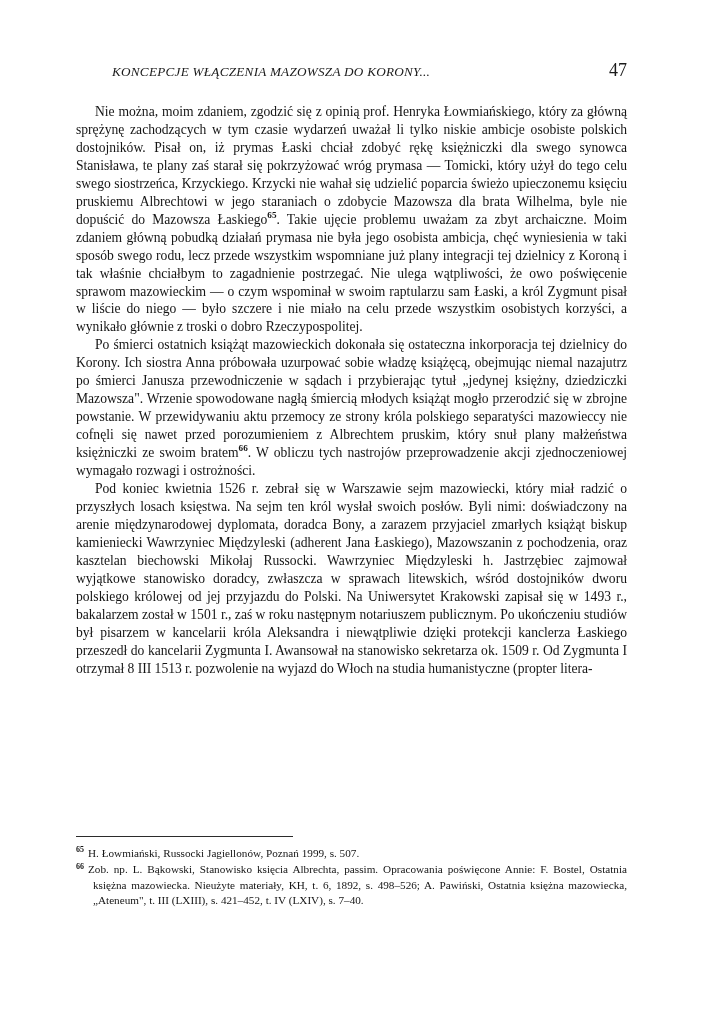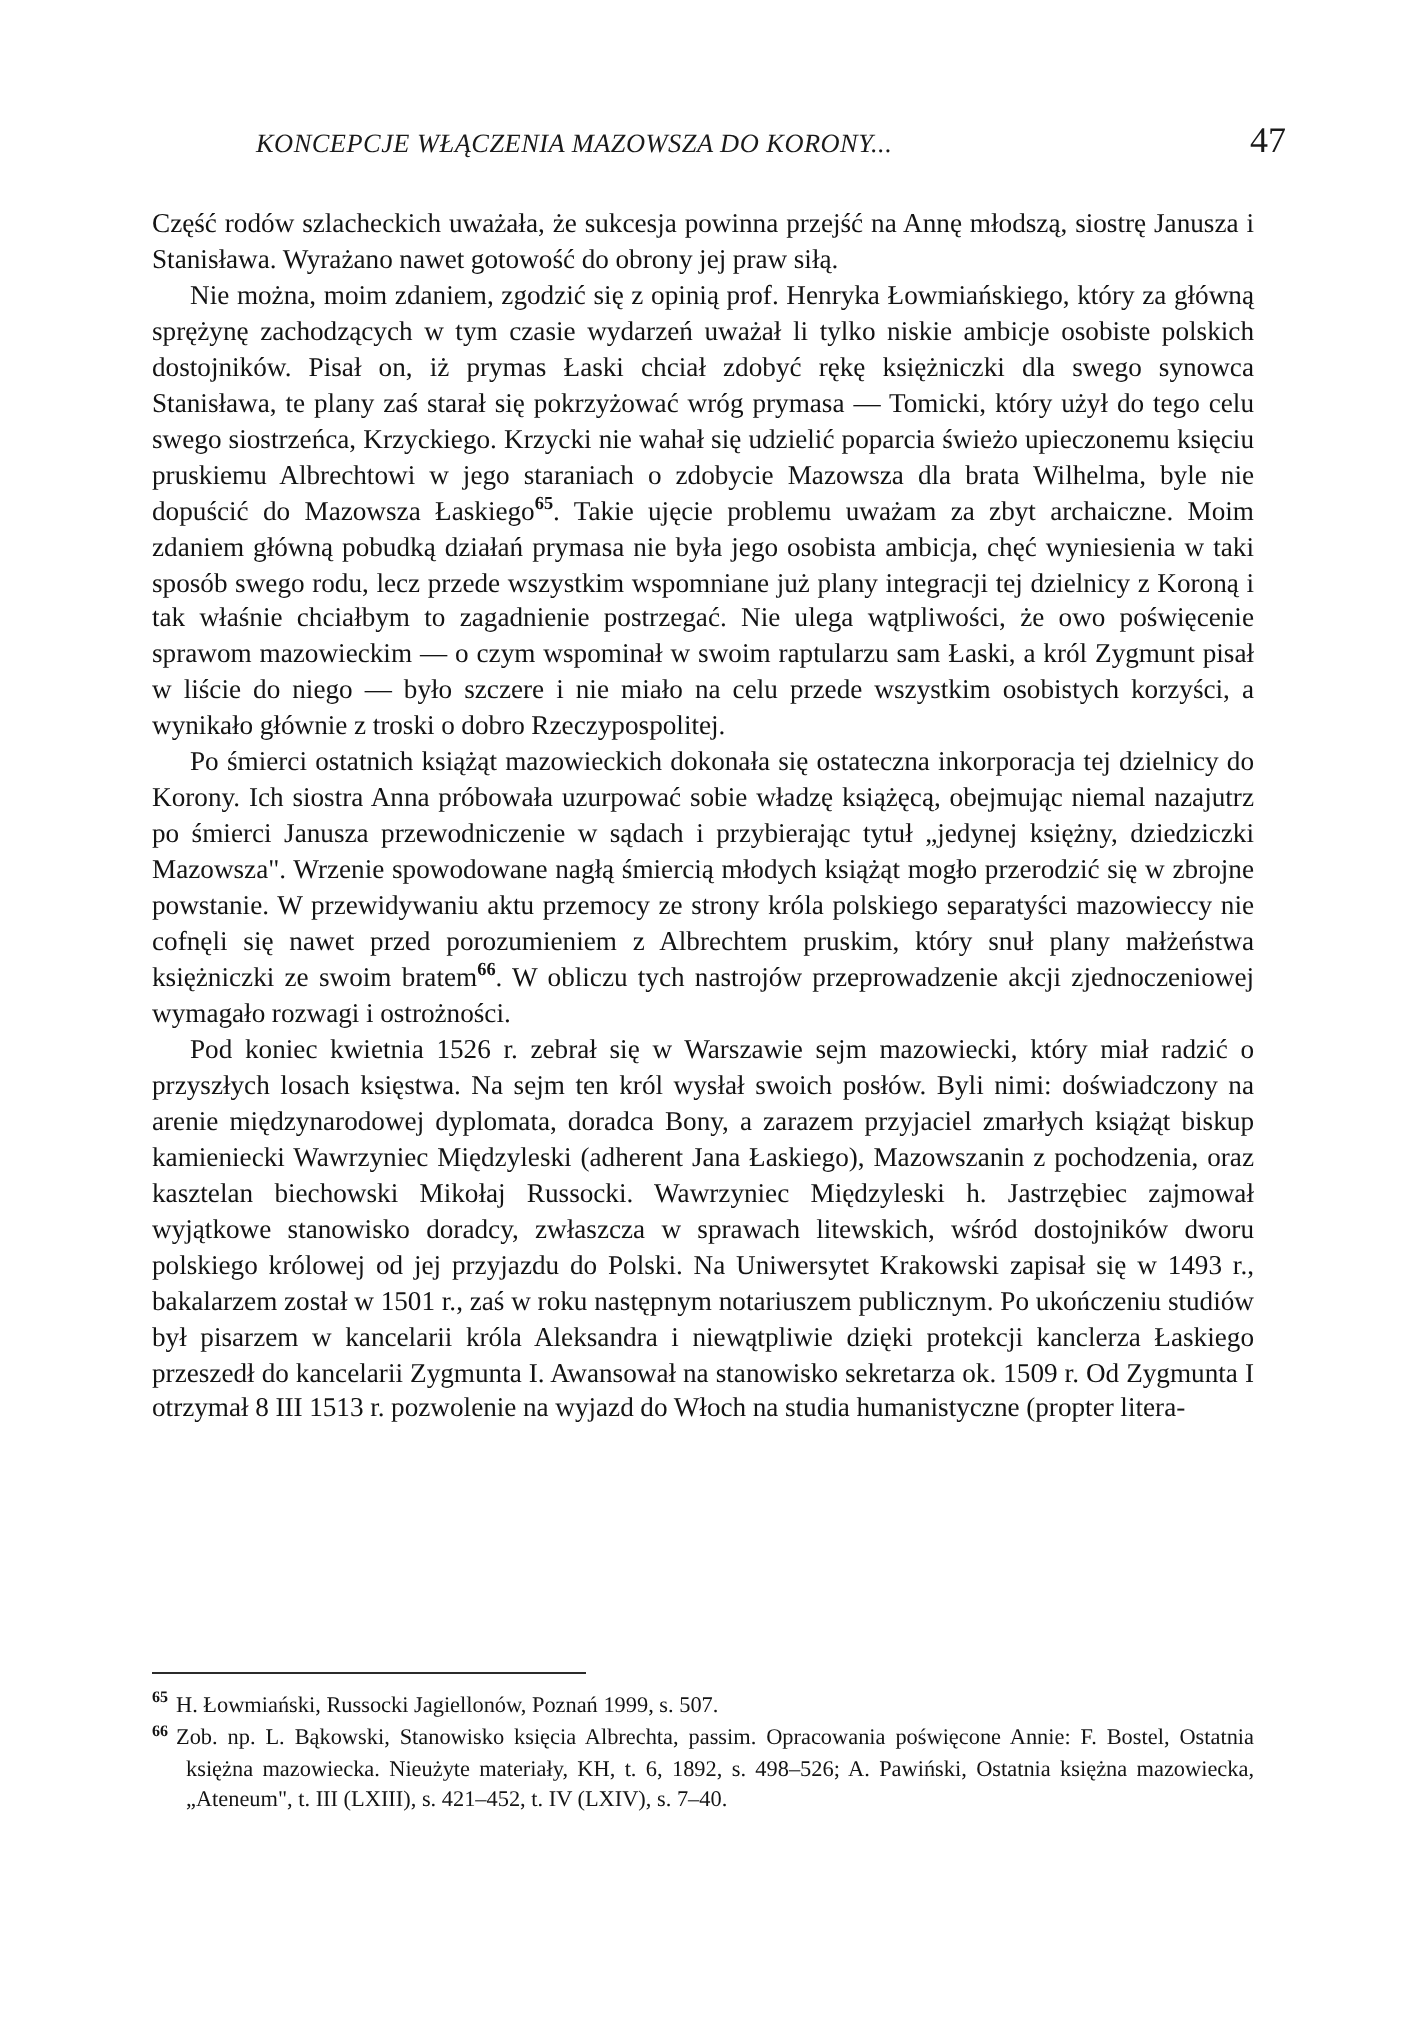--- a/index.html
+++ b/index.html
@@ -20,21 +20,21 @@
     position: absolute;
     left: 0; top: 0;
     width: 702px;
     height: 1014px;
     background: #ffffff;
   }
 
   
   .running-header {
     position: absolute;
-    left: 92px;
+    left: 76px;
     top: 60px;
     width: 551px;
     height: 20px;
     display: flex;
     align-items: baseline;
     justify-content: space-between;
   }
   .header-title {
     font-style: italic;
     font-size: 13.2px;
@@ -113,21 +113,20 @@
 
 <div class="page">
 
   <div class="running-header">
     <span class="header-title">KONCEPCJE WŁĄCZENIA MAZOWSZA DO KORONY...</span>
     <span class="header-folio">47</span>
   </div>
 
   <div class="body-block">
 
-    <p class="para" id="tpl-p1">Część rodów szlacheckich uważała, że sukcesja powinna przejść na Annę młodszą, siostrę Janusza i Stanisława. Wyrażano nawet gotowość do obrony jej praw siłą.</p>
     <p class="para indent" id="tpl-p2">Nie można, moim zdaniem, zgodzić się z opinią prof. Henryka Łowmiańskiego, który za główną sprężynę zachodzących w tym czasie wydarzeń uważał li tylko niskie ambicje osobiste polskich dostojników. Pisał on, iż prymas Łaski chciał zdobyć rękę księżniczki dla swego synowca Stanisława, te plany zaś starał się pokrzyżować wróg prymasa — Tomicki, który użył do tego celu swego siostrzeńca, Krzyckiego. Krzycki nie wahał się udzielić poparcia świeżo upieczonemu księciu pruskiemu Albrechtowi w jego staraniach o zdobycie Mazowsza dla brata Wilhelma, byle nie dopuścić do Mazowsza Łaskiego<sup class="fn-ref">65</sup>. Takie ujęcie problemu uważam za zbyt archaiczne. Moim zdaniem główną pobudką działań prymasa nie była jego osobista ambicja, chęć wyniesienia w taki sposób swego rodu, lecz przede wszystkim wspomniane już plany integracji tej dzielnicy z Koroną i tak właśnie chciałbym to zagadnienie postrzegać. Nie ulega wątpliwości, że owo poświęcenie sprawom mazowieckim — o czym wspominał w swoim raptularzu sam Łaski, a król Zygmunt pisał w liście do niego — było szczere i nie miało na celu przede wszystkim osobistych korzyści, a wynikało głównie z troski o dobro Rzeczypospolitej.</p>
     <p class="para indent" id="tpl-p3">Po śmierci ostatnich książąt mazowieckich dokonała się ostateczna inkorporacja tej dzielnicy do Korony. Ich siostra Anna próbowała uzurpować sobie władzę książęcą, obejmując niemal nazajutrz po śmierci Janusza przewodniczenie w sądach i przybierając tytuł „jedynej księżny, dziedziczki Mazowsza". Wrzenie spowodowane nagłą śmiercią młodych książąt mogło przerodzić się w zbrojne powstanie. W przewidywaniu aktu przemocy ze strony króla polskiego separatyści mazowieccy nie cofnęli się nawet przed porozumieniem z Albrechtem pruskim, który snuł plany małżeństwa księżniczki ze swoim bratem<sup class="fn-ref">66</sup>. W obliczu tych nastrojów przeprowadzenie akcji zjednoczeniowej wymagało rozwagi i ostrożności.</p>
     <p class="para indent" id="tpl-p4">Pod koniec kwietnia 1526 r. zebrał się w Warszawie sejm mazowiecki, który miał radzić o przyszłych losach księstwa. Na sejm ten król wysłał swoich posłów. Byli nimi: doświadczony na arenie międzynarodowej dyplomata, doradca Bony, a zarazem przyjaciel zmarłych książąt biskup kamieniecki Wawrzyniec Międzyleski (adherent Jana Łaskiego), Mazowszanin z pochodzenia, oraz kasztelan biechowski Mikołaj Russocki. Wawrzyniec Międzyleski h. Jastrzębiec zajmował wyjątkowe stanowisko doradcy, zwłaszcza w sprawach litewskich, wśród dostojników dworu polskiego królowej od jej przyjazdu do Polski. Na Uniwersytet Krakowski zapisał się w 1493 r., bakalarzem został w 1501 r., zaś w roku następnym notariuszem publicznym. Po ukończeniu studiów był pisarzem w kancelarii króla Aleksandra i niewątpliwie dzięki protekcji kanclerza Łaskiego przeszedł do kancelarii Zygmunta I. Awansował na stanowisko sekretarza ok. 1509 r. Od Zygmunta I otrzymał 8 III 1513 r. pozwolenie na wyjazd do Włoch na studia humanistyczne (<span class="it">propter litera-</span></p>
 
   </div>
 
   <div class="footnote-area">
     <hr class="footnote-rule">
     <div id="tpl-footnotes">
         <p class="footnote"><sup class="fn-num">65</sup>H. Łowmiański, <span class="it">Russocki Jagiellonów</span>, Poznań 1999, s. 507.</p>

